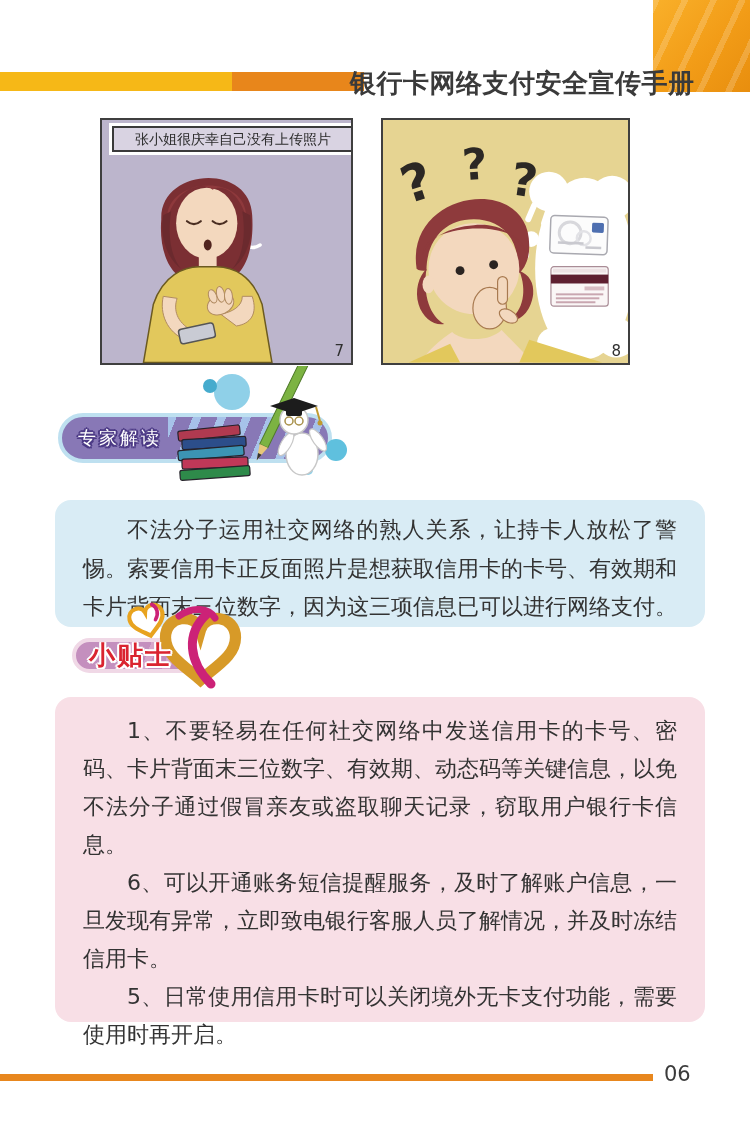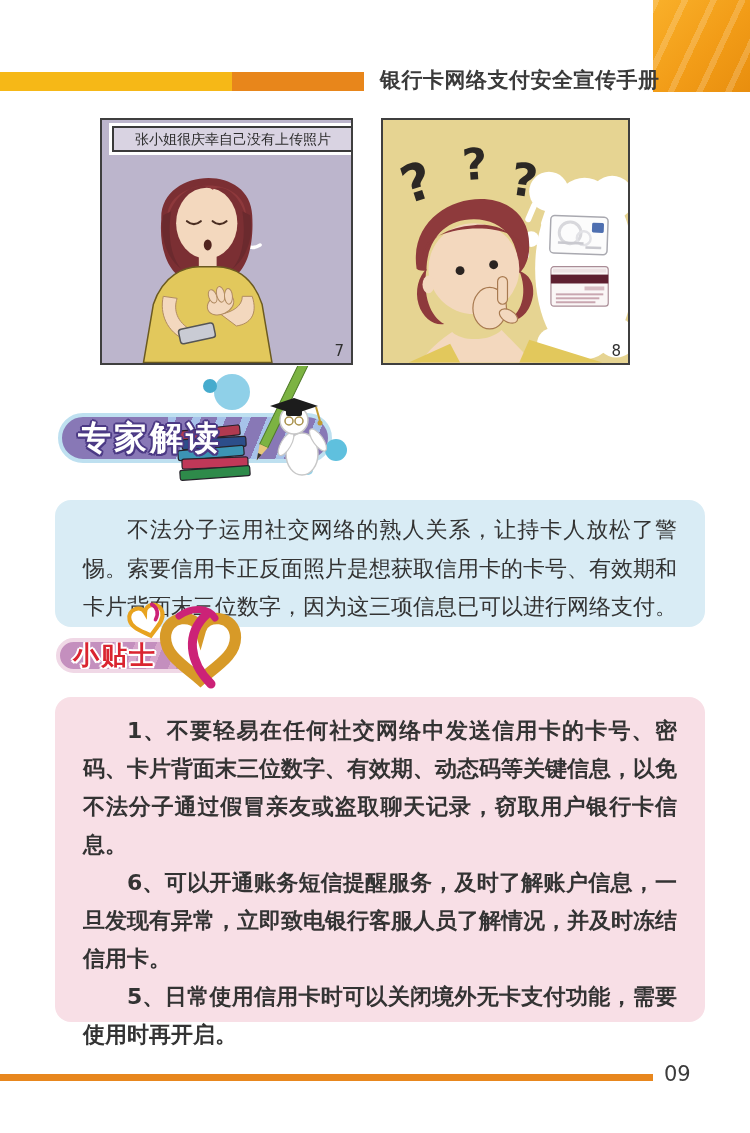--- a/index.html
+++ b/index.html
@@ -12,22 +12,22 @@
   .corner-block{
     position:absolute;left:653px;top:0;width:97px;height:92px;
     background:
       repeating-linear-gradient(115deg, rgba(255,255,255,0.18) 0 6px, rgba(255,255,255,0) 6px 26px),
       linear-gradient(135deg,#F9B02A 0%,#F29C17 55%,#E88E0E 100%);
   }
   .header-bar{position:absolute;left:0;top:72px;height:19px;width:364px;font-size:0;}
   .header-bar .seg-yellow{display:inline-block;width:232px;height:19px;background:#F6B817;}
   .header-bar .seg-orange{display:inline-block;width:132px;height:19px;background:#E8861B;}
   .page-title{
-    position:absolute;top:66px;left:380px;width:278px;text-align:left;
-    font-size:21px;font-weight:bold;color:#3A3A3A;letter-spacing:0.5px;white-space:nowrap;
+    position:absolute;top:66px;left:350px;width:278px;text-align:left;
+    font-size:26px;font-weight:bold;color:#3A3A3A;letter-spacing:0.5px;white-space:nowrap;
   }
   
   .panel{
     position:absolute;top:118px;height:247px;margin:0;border:2px solid #3F3F3F;overflow:hidden;
   }
   .panel-1{left:100px;width:253px;background:#BCB5CC;}
   .panel-2{left:381px;width:249px;background:#E6D492;}
   .panel-art{position:absolute;left:0;top:0;width:100%;height:100%;}
   .panel-caption{
     position:absolute;border:2px solid #3A3A3A;box-shadow:0 0 0 3px #FFFFFF;
@@ -45,49 +45,49 @@
   .badge-expert{
     left:58px;top:413px;width:274px;height:50px;border-radius:26px;
     background:#8878B6;border:4px solid #BEE0F0;
   }
   .badge-expert .stripes{
     position:absolute;right:0;top:0;bottom:0;width:160px;
     background:repeating-linear-gradient(112deg, rgba(168,198,236,0.95) 0 8px, rgba(168,198,236,0) 8px 23px);
   }
   .badge-label-expert{
     position:relative;z-index:2;padding-left:16px;
-    font-size:33px;font-weight:bold;color:#FFFFFF;letter-spacing:3px;
+    font-size:18px;font-weight:normal;color:#FFFFFF;letter-spacing:3px;
     text-shadow:2px 0 0 #4C3A85,-2px 0 0 #4C3A85,0 2px 0 #4C3A85,0 -2px 0 #4C3A85,
       1.5px 1.5px 0 #4C3A85,-1.5px 1.5px 0 #4C3A85,1.5px -1.5px 0 #4C3A85,-1.5px -1.5px 0 #4C3A85;
     text-align:center;
   }
   .expert-decor{position:absolute;left:160px;top:366px;width:210px;height:122px;pointer-events:none;}
   .box{
     position:absolute;left:55px;width:650px;border-radius:16px;
     padding:11px 28px 0 28px;text-align:justify;
   }
   .box p{margin:0;text-indent:2em;font-size:22px;line-height:38.5px;color:#333;}
   .box-blue{top:500px;height:127px;background:#D9ECF5;}
   
   .badge-tips{
-    left:56px;top:638px;width:142px;height:35px;border-radius:23px;
+    left:72px;top:638px;width:142px;height:35px;border-radius:23px;
     background:#C48FBE;border:4px solid #F0D8E6;
   }
   .badge-tips .stripes{
     position:absolute;right:0;top:0;bottom:0;width:80px;
     background:repeating-linear-gradient(112deg, rgba(216,168,204,0.95) 0 7px, rgba(216,168,204,0) 7px 20px);
   }
   .badge-label-tips{
     position:relative;z-index:2;padding-left:13px;
     font-size:26px;font-weight:bold;color:#DA2430;letter-spacing:2px;
     text-shadow:2px 0 0 #FFF,-2px 0 0 #FFF,0 2px 0 #FFF,0 -2px 0 #FFF,
       1.5px 1.5px 0 #FFF,-1.5px 1.5px 0 #FFF,1.5px -1.5px 0 #FFF,-1.5px -1.5px 0 #FFF;
   }
   .tips-decor{position:absolute;left:115px;top:598px;width:135px;height:100px;pointer-events:none;}
-  .box-pink{top:697px;height:325px;background:#F8DFE6;padding-top:15px;font-weight:bold;}
+  .box-pink{top:697px;height:325px;background:#F8DFE6;padding-top:15px;}
   .box-pink p{line-height:38px;}
   
   .footer-line{position:absolute;left:0;top:1074px;width:653px;height:7px;background:#E8871E;}
   .page-number{position:absolute;left:664px;top:1062px;font-size:21px;color:#3B3B3B;}
 </style>
 </head>
 <body>
 
 <div class="page">
 
@@ -234,15 +234,15 @@
       <path d="M16,6 C30,-4 46,-2 52,8" stroke="#CC2277" stroke-width="7" fill="none" stroke-linecap="round"></path>
     </g>
   </svg>
   <div class="box box-pink">
     <p>1、不要轻易在任何社交网络中发送信用卡的卡号、密码、卡片背面末三位数字、有效期、动态码等关键信息，以免不法分子通过假冒亲友或盗取聊天记录，窃取用户银行卡信息。</p>
     <p>6、可以开通账务短信提醒服务，及时了解账户信息，一旦发现有异常，立即致电银行客服人员了解情况，并及时冻结信用卡。</p>
     <p>5、日常使用信用卡时可以关闭境外无卡支付功能，需要使用时再开启。</p>
   </div>
 
   <div class="footer-line"></div>
-  <div class="page-number">09</div>
+  <div class="page-number">06</div>
 
 </div>
 
 </body></html>

